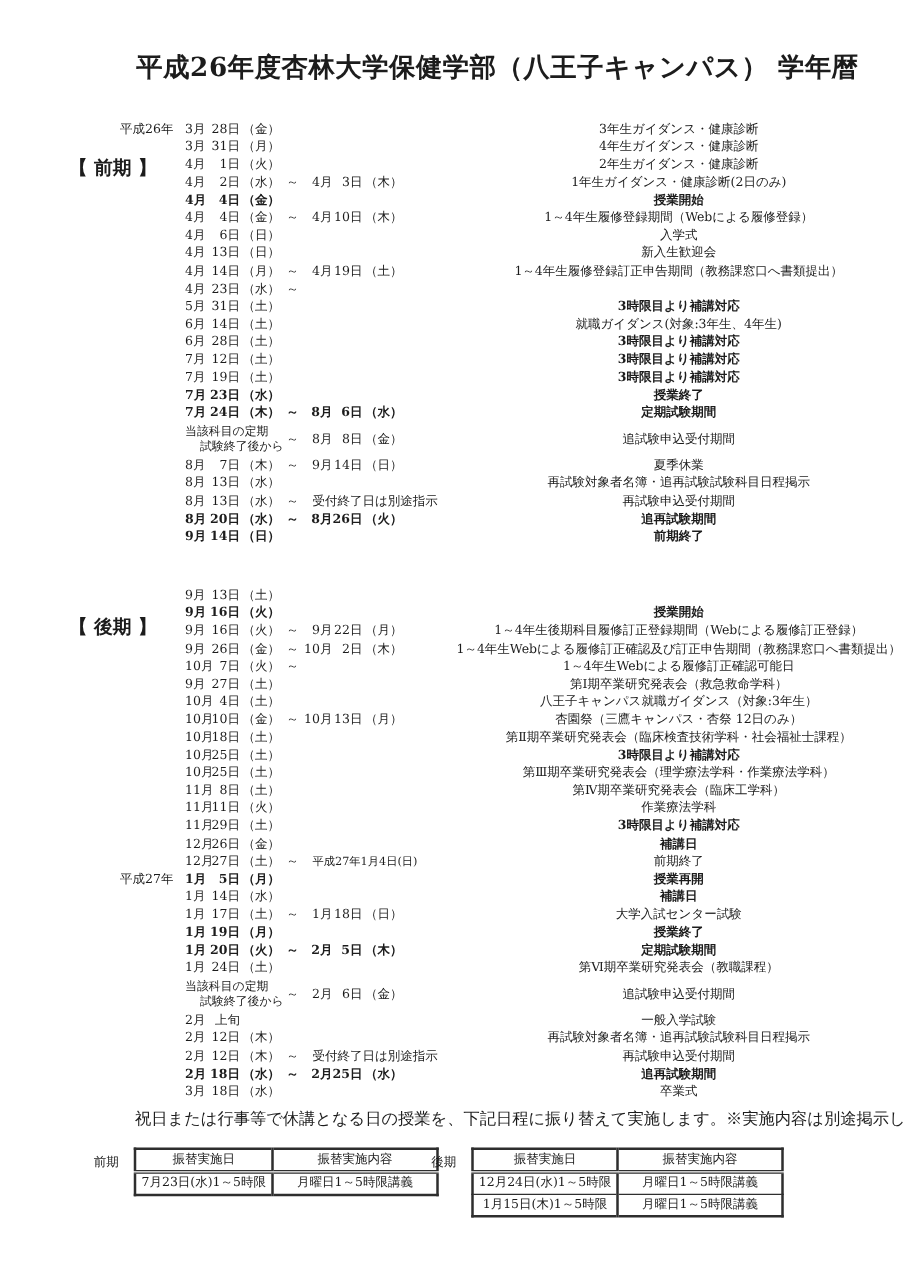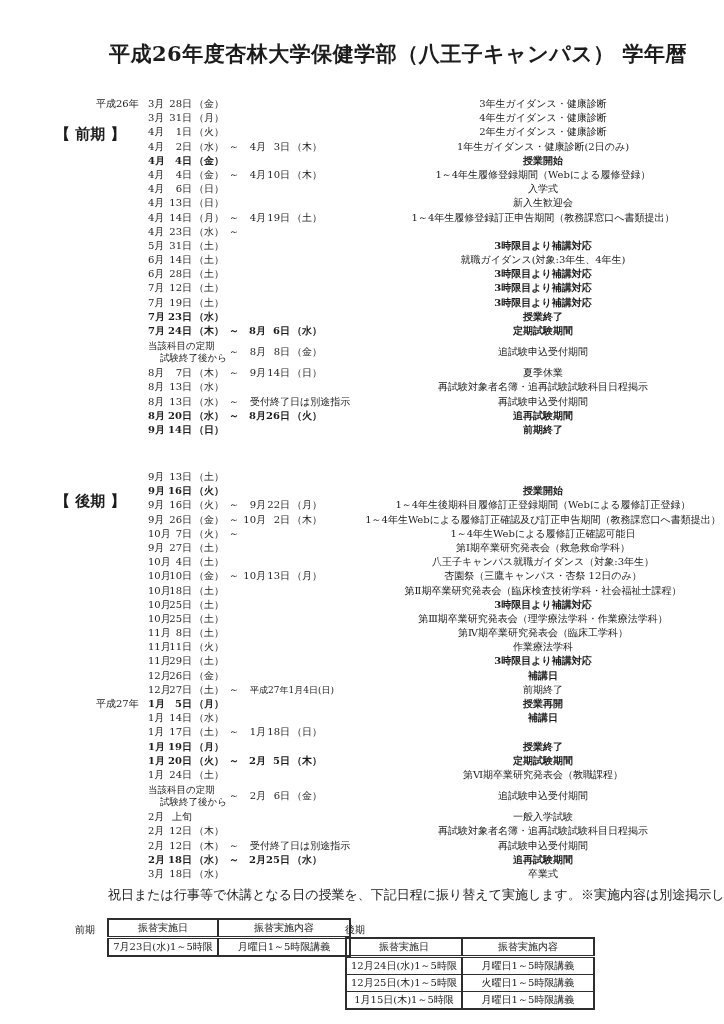--- a/index.html
+++ b/index.html
@@ -62,21 +62,21 @@
   .note {
     position:absolute; left:108px; top:886px;
     font-size:13px; white-space:nowrap;
   }
 
   .makeup {
     position:absolute; top:918px; left:0; width:724px;
   }
   .mk-group { position:absolute; top:0; display:flex; align-items:flex-start; }
   #mk-zenki { left:75px; }
-  #mk-kouki { left:345px;flex-direction:column; }
+  #mk-kouki { left:345px; }
   .mk-label { font-size:10px; margin:5px 12px 0 0; white-space:nowrap; }
   .mk-table { border-collapse:collapse; border:2px solid #2e2e2e; }
   .mk-table th, .mk-table td {
     border:1px solid #2e2e2e;
     font-size:10px; font-weight:normal;
     text-align:center; padding:2px 4px;
     line-height:12px; white-space:nowrap;
   }
   .mk-table th { border-bottom:3px double #2e2e2e; }
   .mk-table th:first-child, .mk-table td:first-child { border-right:2px solid #2e2e2e; min-width:100px; }
@@ -540,20 +540,21 @@
       </div>
       <div class="row">
         <span class="c-era"></span>
         <span class="c-m">1月</span>
         <span class="c-d">17日</span>
         <span class="c-w">（土）</span>
         <span class="c-t">～</span>
         <span class="c-m2">1月</span>
         <span class="c-d2">18日</span>
         <span class="c-w2">（日）</span>
+        <span class="c-ev">大学入試センター試験</span>
       </div>
       <div class="row">
         <span class="c-era"></span>
         <span class="c-m bold">1月</span>
         <span class="c-d bold">19日</span>
         <span class="c-w bold">（月）</span>
         <span class="c-t bold"></span>
         <span class="c-m2 bold"></span>
         <span class="c-d2 bold"></span>
         <span class="c-w2 bold"></span>
@@ -673,24 +674,20 @@
               <th>振替実施日</th>
               <th>振替実施内容</th>
             </tr>
           </thead>
           <tbody>
             <tr>
               <td>12月24日(水)1～5時限</td>
               <td>月曜日1～5時限講義</td>
             </tr>
             <tr>
-              <td>12月25日(木)1～5時限</td>
-              <td>火曜日1～5時限講義</td>
-            </tr>
-            <tr>
               <td>1月15日(木)1～5時限</td>
               <td>月曜日1～5時限講義</td>
             </tr>
           </tbody>
       </table>
     </div>
   </div>
 
 </div>
 

